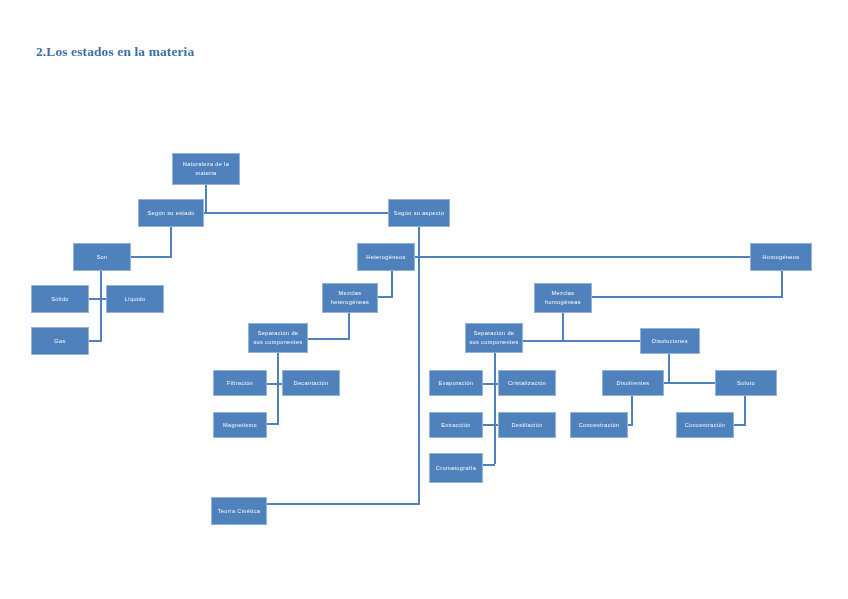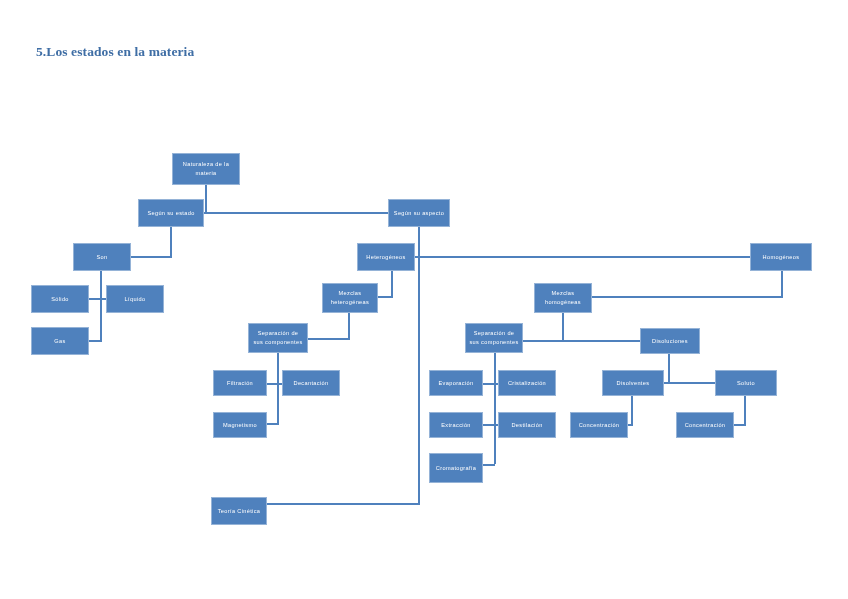--- a/index.html
+++ b/index.html
@@ -55,21 +55,21 @@
     background: #4f81bd;
     z-index: 1;
   }
   .conn.h { height: 2px; }
   .conn.v { width: 2px; }
 </style>
 </head>
 <body>
 
 <div id="page">
-  <div id="title">5.Los estados en la materia</div>
+  <div id="title">2.Los estados en la materia</div>
   <div id="nodes-layer">
       <div class="node" style="left: 172px; top: 153px; width: 68px; height: 32px; background: rgb(79, 129, 189); border-color: rgb(149, 179, 215); color: rgb(255, 255, 255);">
         <span>Naturaleza de la
 materia</span>
       </div>
       <div class="node" style="left: 138px; top: 199px; width: 66px; height: 28px; background: rgb(79, 129, 189); border-color: rgb(149, 179, 215); color: rgb(255, 255, 255);">
         <span>Según su estado</span>
       </div>
       <div class="node" style="left: 388px; top: 199px; width: 62px; height: 28px; background: rgb(79, 129, 189); border-color: rgb(149, 179, 215); color: rgb(255, 255, 255);">
         <span>Según su aspecto</span>

